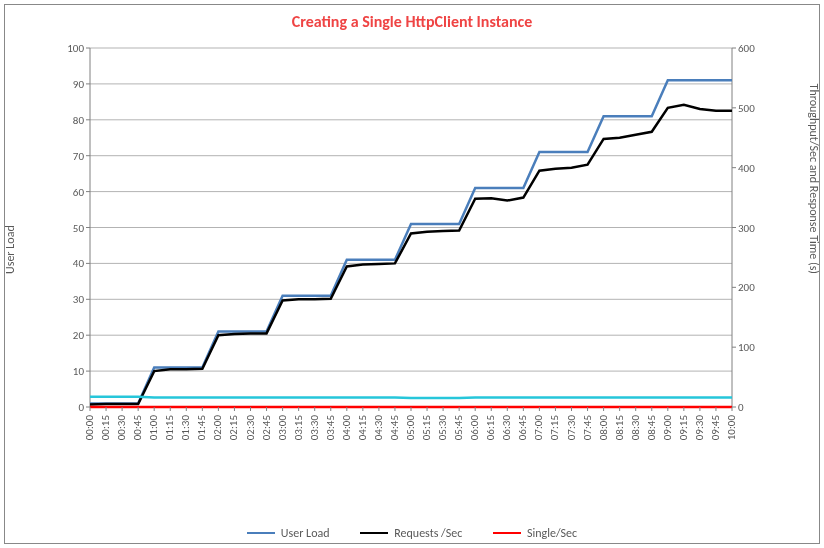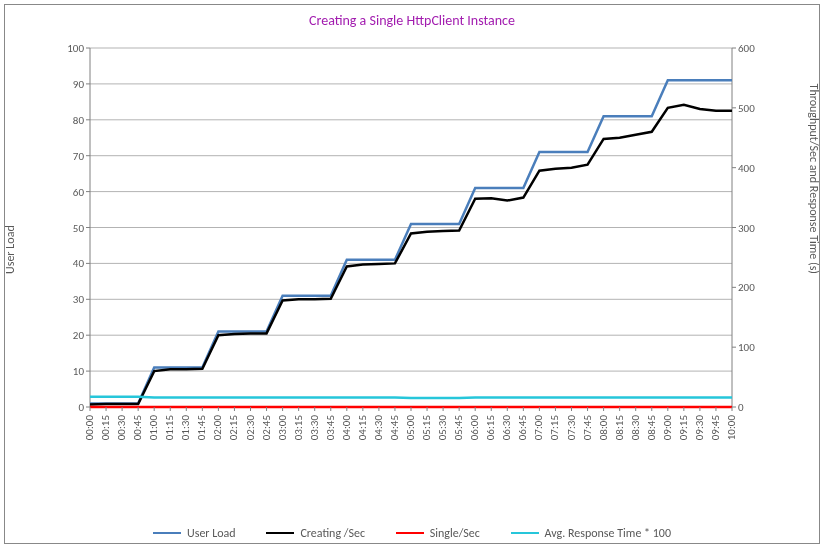--- a/index.html
+++ b/index.html
@@ -23,23 +23,23 @@
     right: 4px;
     bottom: 4px;
     border: 1px solid #888;
   }
   .title {
     position: absolute;
     top: 12px;
     left: 0;
     width: 100%;
     text-align: center;
-    font-size: 14px;
-    font-weight: 400;
-    color: #a21caf;
+    font-size: 16px;
+    font-weight: 700;
+    color: #ef4444;
   }
   .y-label-left, .y-label-right {
     position: absolute;
     top: 50%;
     transform-origin: center center;
     font-size: 12px;
   }
   .y-label-left {
     left: 10px;
     transform: translateY(-50%) rotate(-90deg);
@@ -251,24 +251,20 @@
     </svg>
   </div>
 
   <div class="legend">
     <span class="legend-item">
       <span class="legend-swatch" style="border-top-color:#4A7EBB"></span>
       <span>User Load</span>
     </span>
     <span class="legend-item">
       <span class="legend-swatch" style="border-top-color:#000000"></span>
-      <span>Creating /Sec</span>
+      <span>Requests /Sec</span>
     </span>
     <span class="legend-item">
       <span class="legend-swatch" style="border-top-color:#FF0000"></span>
       <span>Single/Sec</span>
     </span>
-    <span class="legend-item">
-      <span class="legend-swatch" style="border-top-color:#26C6DA"></span>
-      <span>Avg. Response Time * 100</span>
-    </span>
   </div>
 </div>
 
 </body></html>

